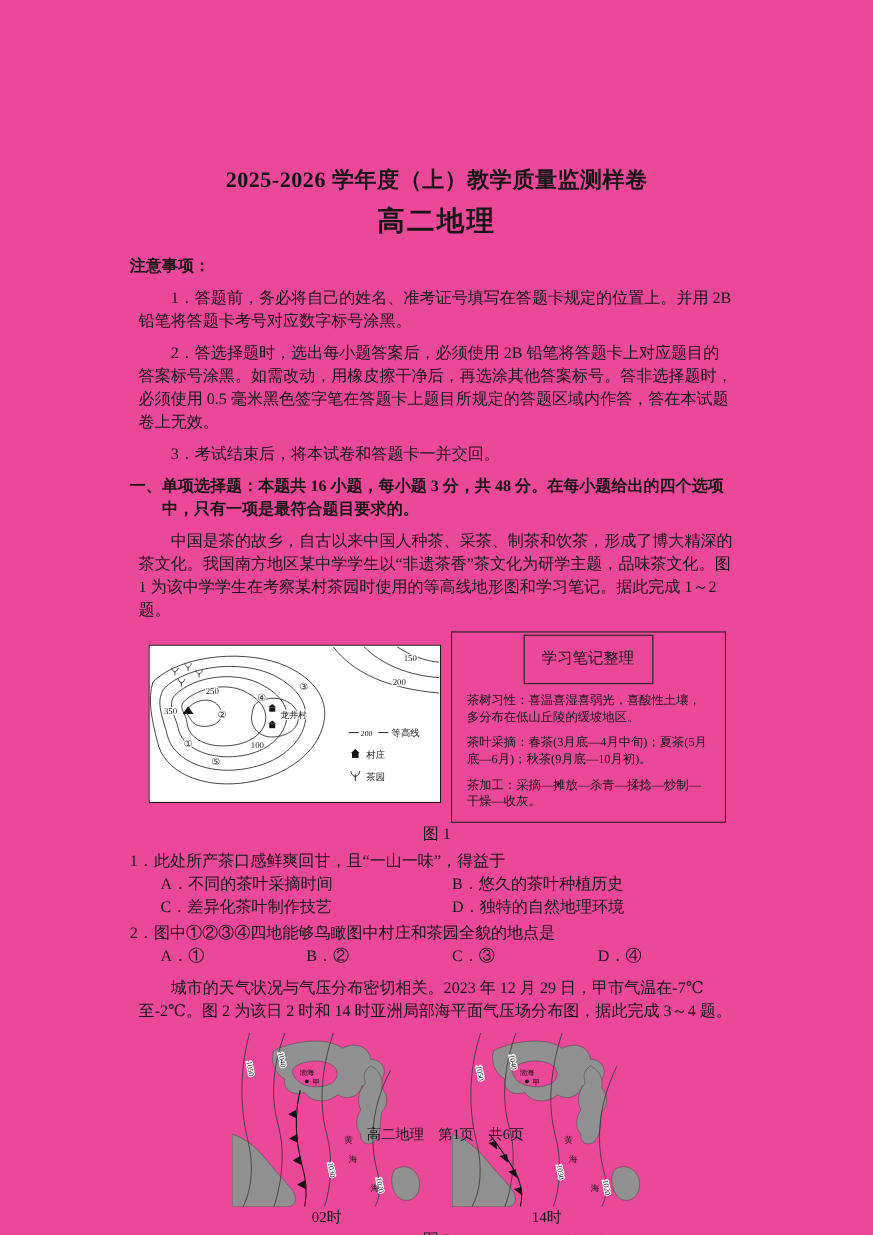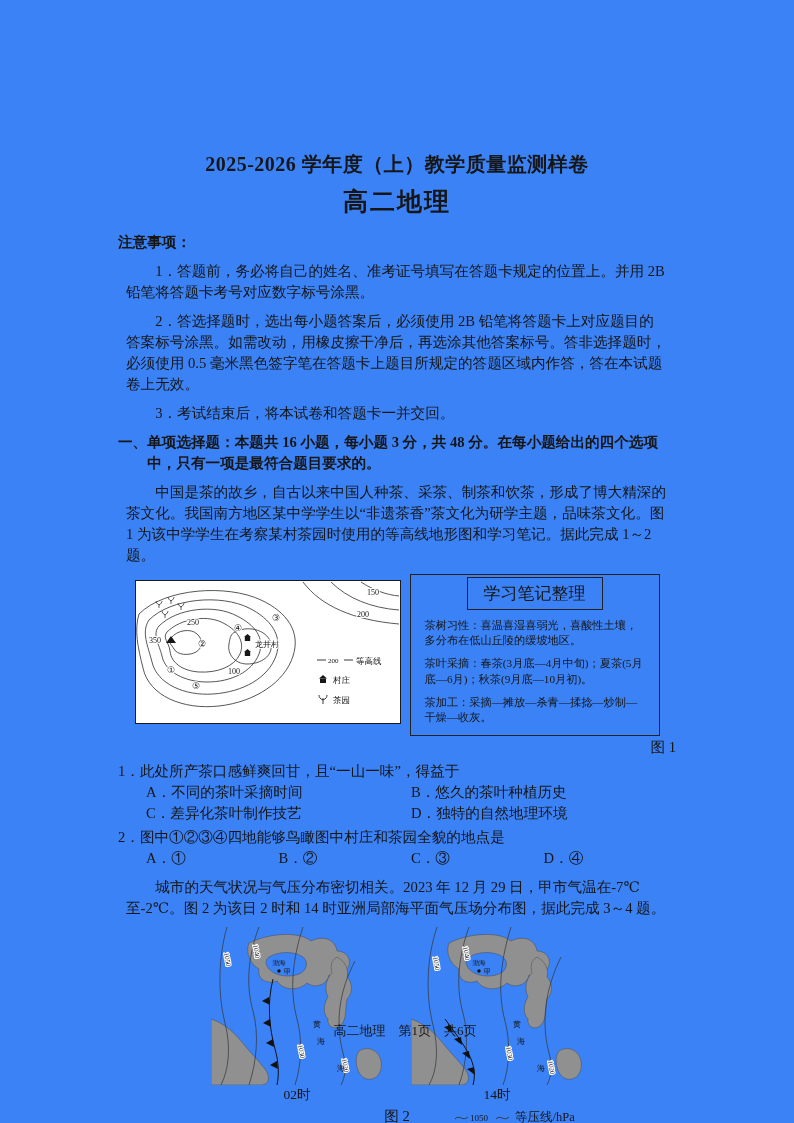--- a/index.html
+++ b/index.html
@@ -1,41 +1,41 @@
 <!DOCTYPE html>
 <html><head>
 <meta charset="utf-8">
 <style>
   * { box-sizing: border-box; }
   html,body { margin:0; padding:0; background:#e9e9e9; }
   .page {
     width:794px; height:1123px; margin:0 auto; position:relative;
-    background:#3b82f6; color:#161616;
+    background:#ec4899; color:#161616;
     font-family:"Liberation Serif","DejaVu Serif",serif;
     overflow:hidden;
   }
   .content {
     position:absolute; left:118px; top:150px; width:558px;
     font-size:14.6px; line-height:1.44;
   }
   .title { text-align:center; font-size:20px; font-weight:bold; letter-spacing:0.5px; margin:0; }
   .subtitle { text-align:center; font-size:25px; font-weight:bold; letter-spacing:2px; margin:5px 0 12px; }
   .notice-head { font-weight:bold; margin:0; }
   p.ind { margin:8px; text-indent:2em; }
   .section-head { font-weight:bold; margin:7px 0 0; padding-left:2em; text-indent:-2em; }
   .fig1 { display:flex; justify-content:center; align-items:center; gap:9px; margin:5px 0 0; }
   .map-box { flex:0 0 auto; }
   .notes {
     width:250px; border:1px solid #222; padding:2px 6px 2px;
     font-size:11.2px; line-height:1.36;
   }
   .notes-title { text-align:center; margin-bottom:1px; }
-  .notes-title span { display:inline-block; border:1px solid #222; padding:4px 16px; font-size:17px; }
+  .notes-title span { display:inline-block; border:1px solid #222; padding:12px 16px; font-size:14px; }
   .notes p { margin:8px; }
-  .fig-caption { text-align:right; margin:1px 0 3px; }
+  .fig-caption { text-align:center; margin:1px 0 3px; }
   .q { margin:3px 0 0; }
   .q p { margin:0; }
   .opts2 { display:flex; padding-left:28px; }
   .opts2 .o { width:288px; }
   .opts4 { display:flex; padding-left:28px; }
   .opts4 .o4 { width:148px; }
   .fig2 { display:flex; justify-content:center; gap:28px; margin-top:6px; }
   .fig2caps { display:flex; justify-content:center; gap:28px; }
   .fig2caps div { width:172px; text-align:center; font-size:13.5px; }
   .fig2bottom { position:relative; text-align:center; margin-top:1px; height:22px; }

